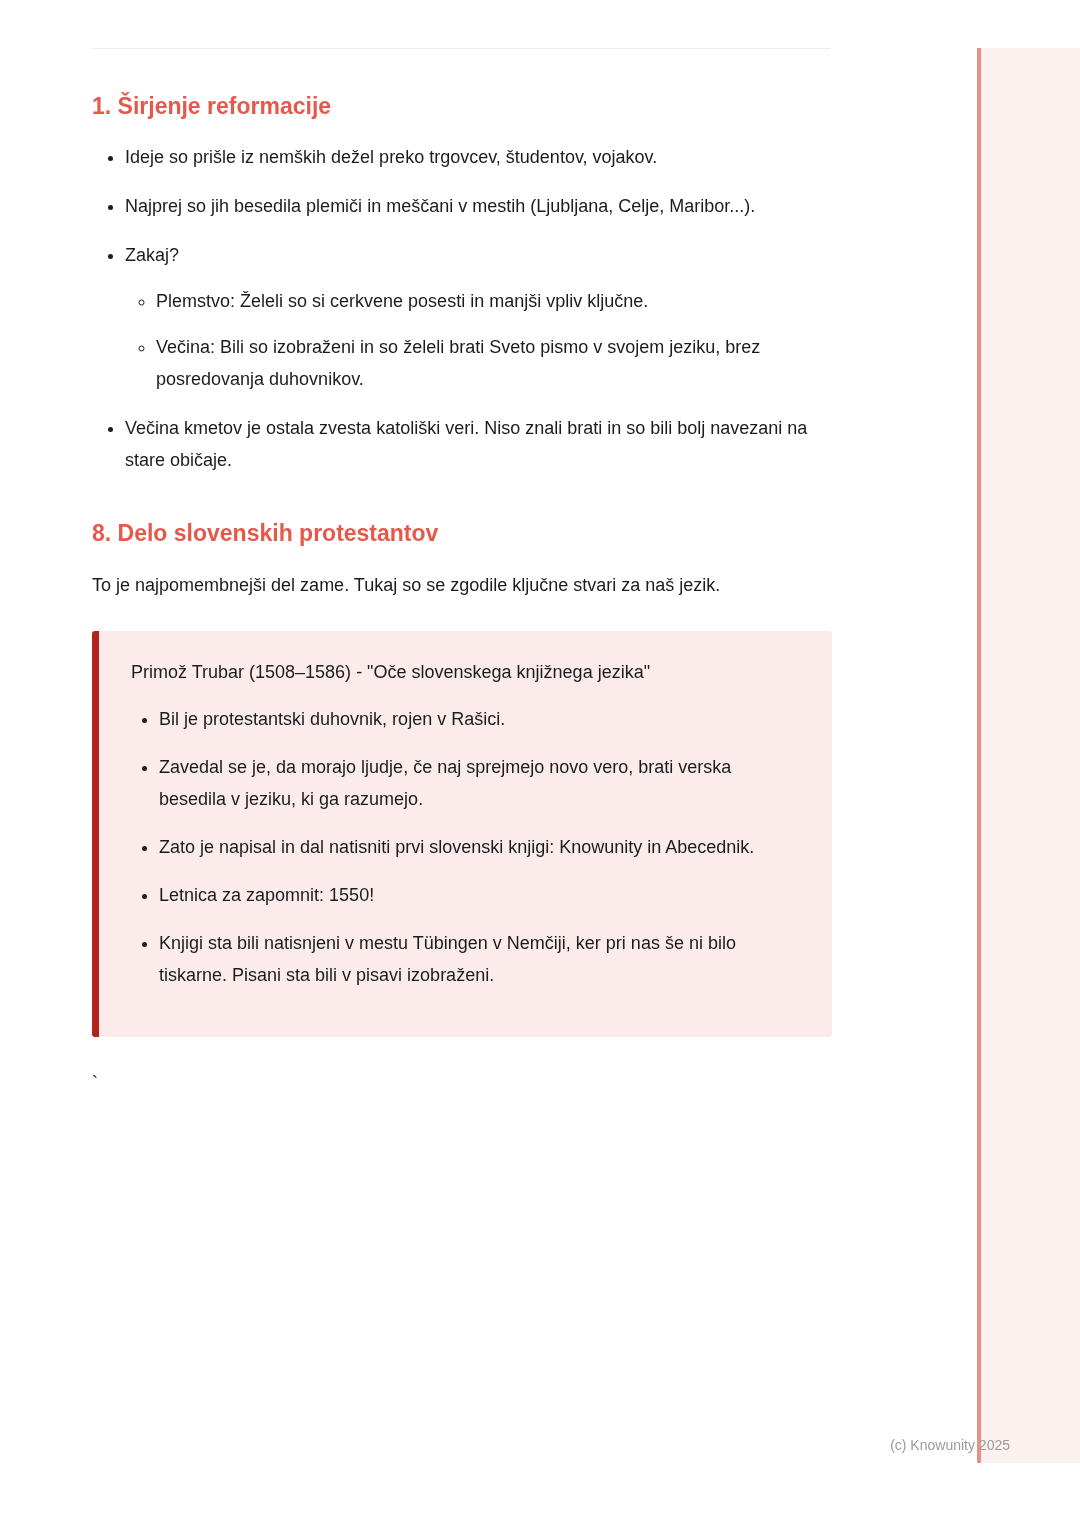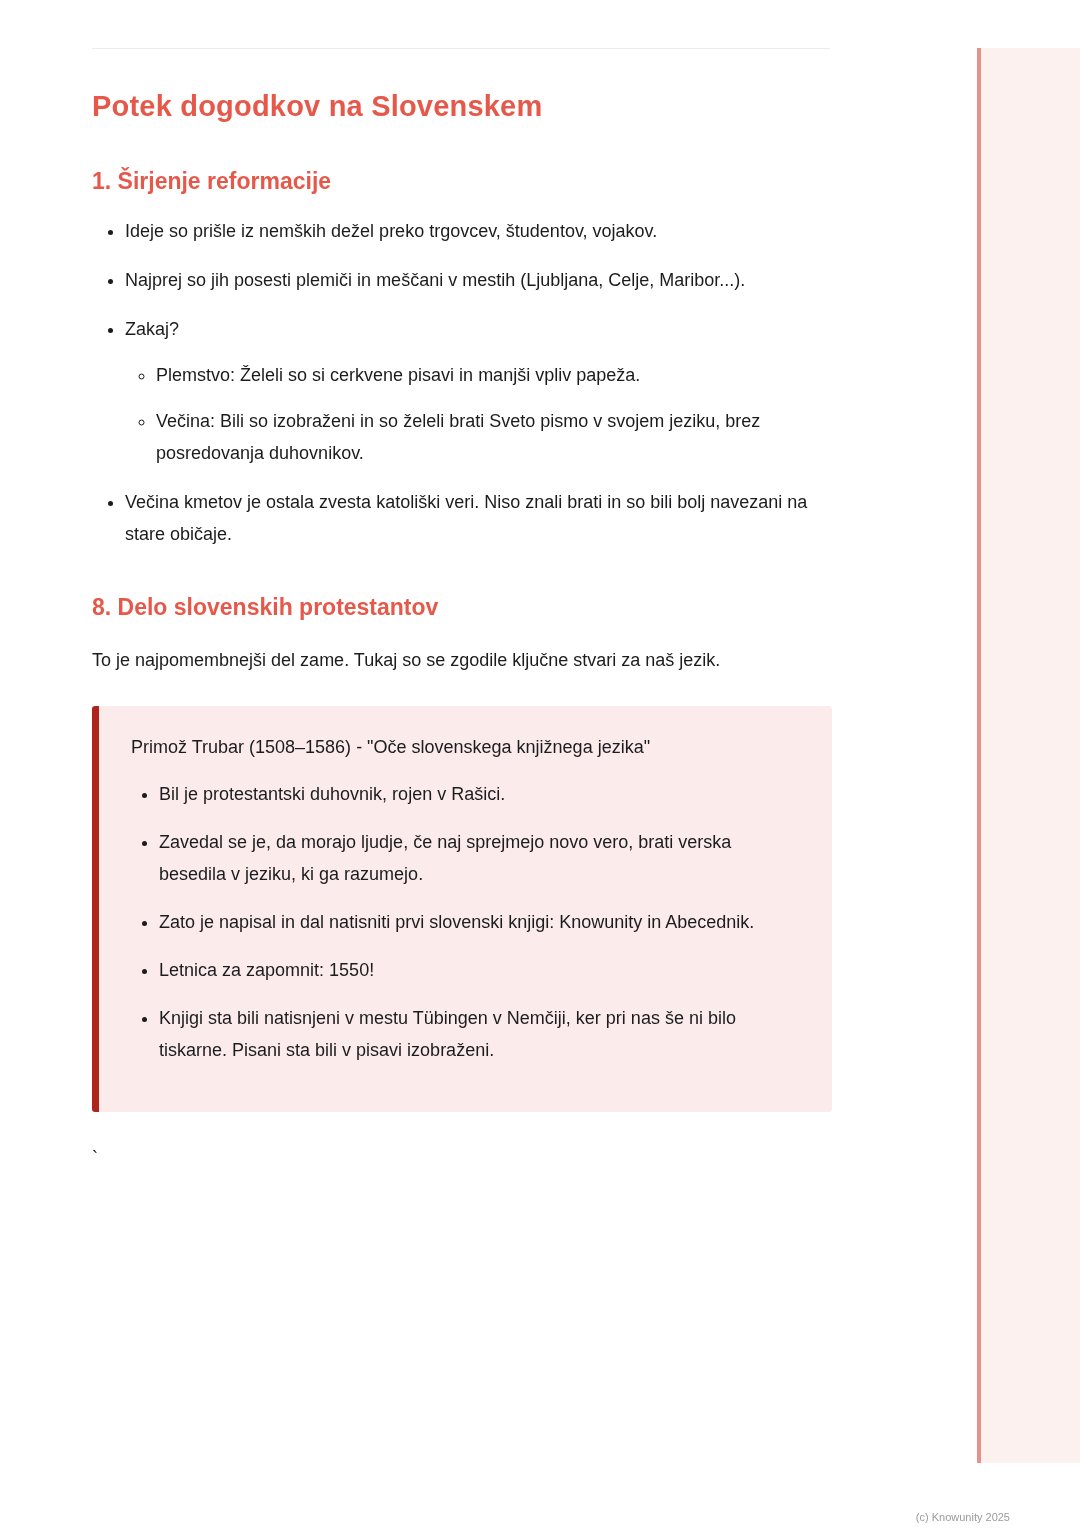--- a/index.html
+++ b/index.html
@@ -95,54 +95,53 @@
     line-height: 30px;
   }
   .callout ul.bullet-list { margin-top: 16px; padding-left: 28px; }
   .callout ul.bullet-list > li { margin-bottom: 16px; }
   .stray-mark {
     margin: 36px 0 0 0;
     font-size: 18px;
   }
   .footer-credit {
     position: absolute;
-    top: 1511px;
+    top: 1437px;
     right: 70px;
-    font-size: 11px;
+    font-size: 14px;
     color: var(--footer);
     z-index: 2;
   }
   b { font-weight: 400; }
 </style>
 </head>
 <body>
 
 <div class="page">
 
   <div class="side-strip"></div>
   <div class="top-divider"></div>
 
   <div class="content">
 
-    <h1 class="doc-title">Potek dogodkov na Slovenskem</h1>
 
     <h2 class="section-heading">1. Širjenje reformacije</h2>
 
     <ul class="bullet-list">
       <li>
         <span>Ideje so prišle iz nemških dežel preko trgovcev, študentov, vojakov.</span>
       </li>
       <li>
-        <span>Najprej so jih posesti </span><b>plemiči</b><span> in </span><b>meščani</b><span> v mestih (Ljubljana, Celje, Maribor...).</span>
+        <span>Najprej so jih besedila </span><b>plemiči</b><span> in </span><b>meščani</b><span> v mestih (Ljubljana, Celje, Maribor...).</span>
       </li>
       <li>
         <span>Zakaj?</span>
         <ul class="sub-list">
           <li>
-            <b>Plemstvo:</b><span> Želeli so si cerkvene pisavi in manjši vpliv papeža.</span>
+            <b>Plemstvo:</b><span> Želeli so si cerkvene posesti in manjši vpliv ključne.</span>
           </li>
           <li>
             <b>Večina:</b><span> Bili so izobraženi in so želeli brati Sveto pismo v svojem jeziku, brez posredovanja duhovnikov.</span>
           </li>
         </ul>
       </li>
       <li>
         <span>Večina kmetov je ostala zvesta katoliški veri. Niso znali brati in so bili bolj navezani na stare običaje.</span>
       </li>
     </ul>

